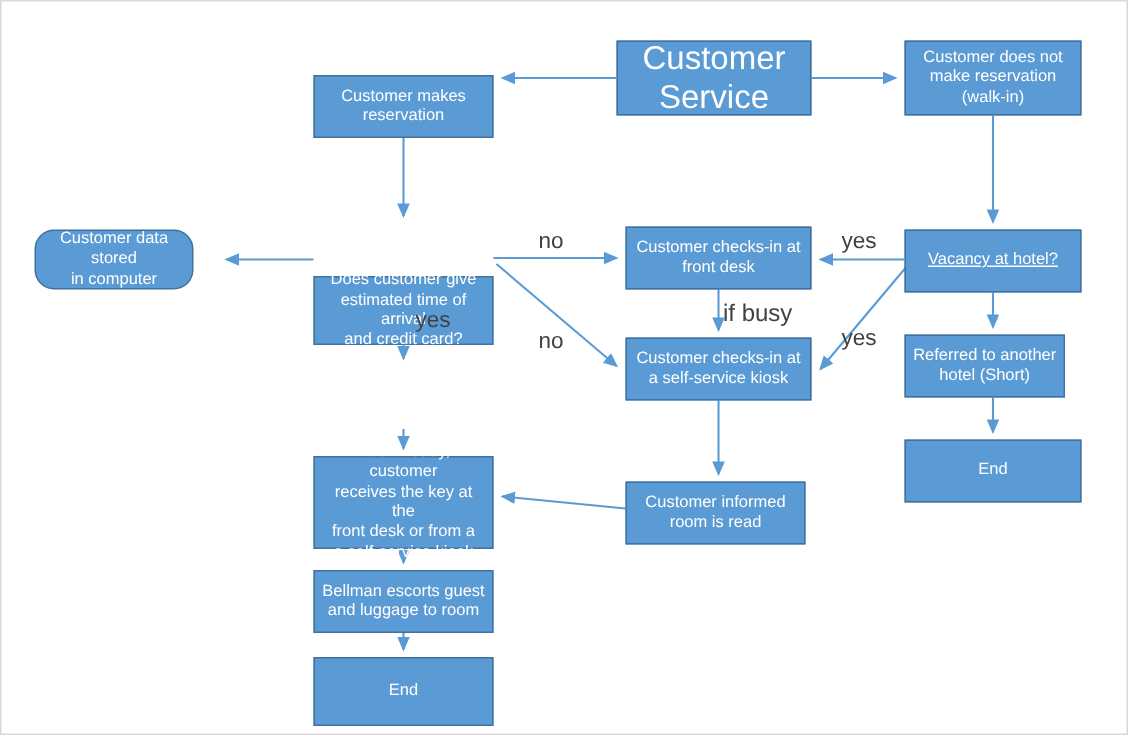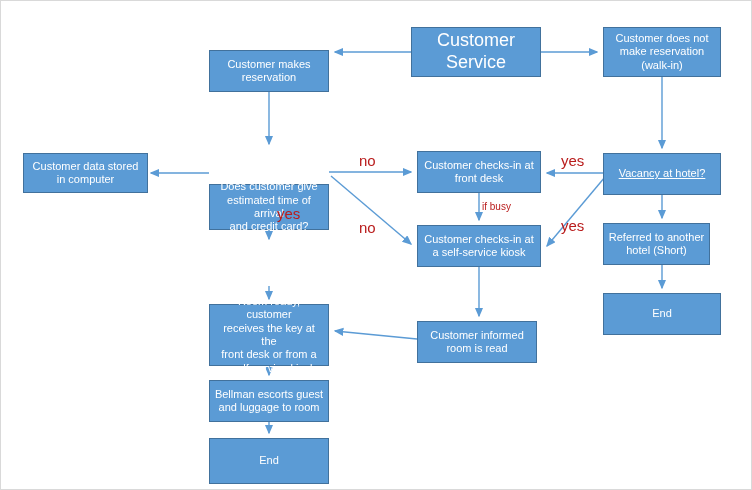--- a/index.html
+++ b/index.html
@@ -34,32 +34,32 @@
     display: flex;
     align-items: center;
     justify-content: center;
     text-align: center;
     line-height: 1.22;
     font-size: 11px;
     padding: 2px 4px;
     white-space: pre-line;
   }
   .node.big {
-    font-size: 18px;
+    font-size: 22px;
     line-height: 1.2;
   }
   .edge-label {
     position: absolute;
-    color: #b91c1c;
+    color: #404040;
     font-size: 15px;
     line-height: 1;
     white-space: nowrap;
   }
   .edge-label.small {
-    font-size: 10px;
+    font-size: 16px;
   }
 </style>
 </head>
 <body>
 
 <div id="canvas">
 
   <svg id="edges" viewBox="0 0 752 490" width="752" height="490">
     <defs>
       <marker id="arrowhead" markerWidth="7" markerHeight="7" refX="6" refY="3" orient="auto" markerUnits="strokeWidth">
@@ -95,21 +95,21 @@
 reservation</div>
 
   <div class="node" style="left:602px;top:26px;width:118px;height:50px;">Customer does not
 make reservation
 (walk-in)</div>
 
   <div class="node" style="left:208px;top:148px;width:120px;height:46px;margin-top:35px;">Does customer give
 estimated time of arrival
 and credit card?</div>
 
-  <div class="node" style="left:22px;top:152px;width:125px;height:40px;">Customer data stored
+  <div class="node" style="left:22px;top:152px;width:106px;height:40px;border-radius:13px;">Customer data stored
 in computer</div>
 
   <div class="node" style="left:416px;top:150px;width:124px;height:42px;">Customer checks-in at
 front desk</div>
 
   <div class="node" style="left:602px;top:152px;width:118px;height:42px;text-decoration:underline;">Vacancy at hotel?</div>
 
   <div class="node" style="left:416px;top:224px;width:124px;height:42px;">Customer checks-in at
 a self-service kiosk</div>
 

